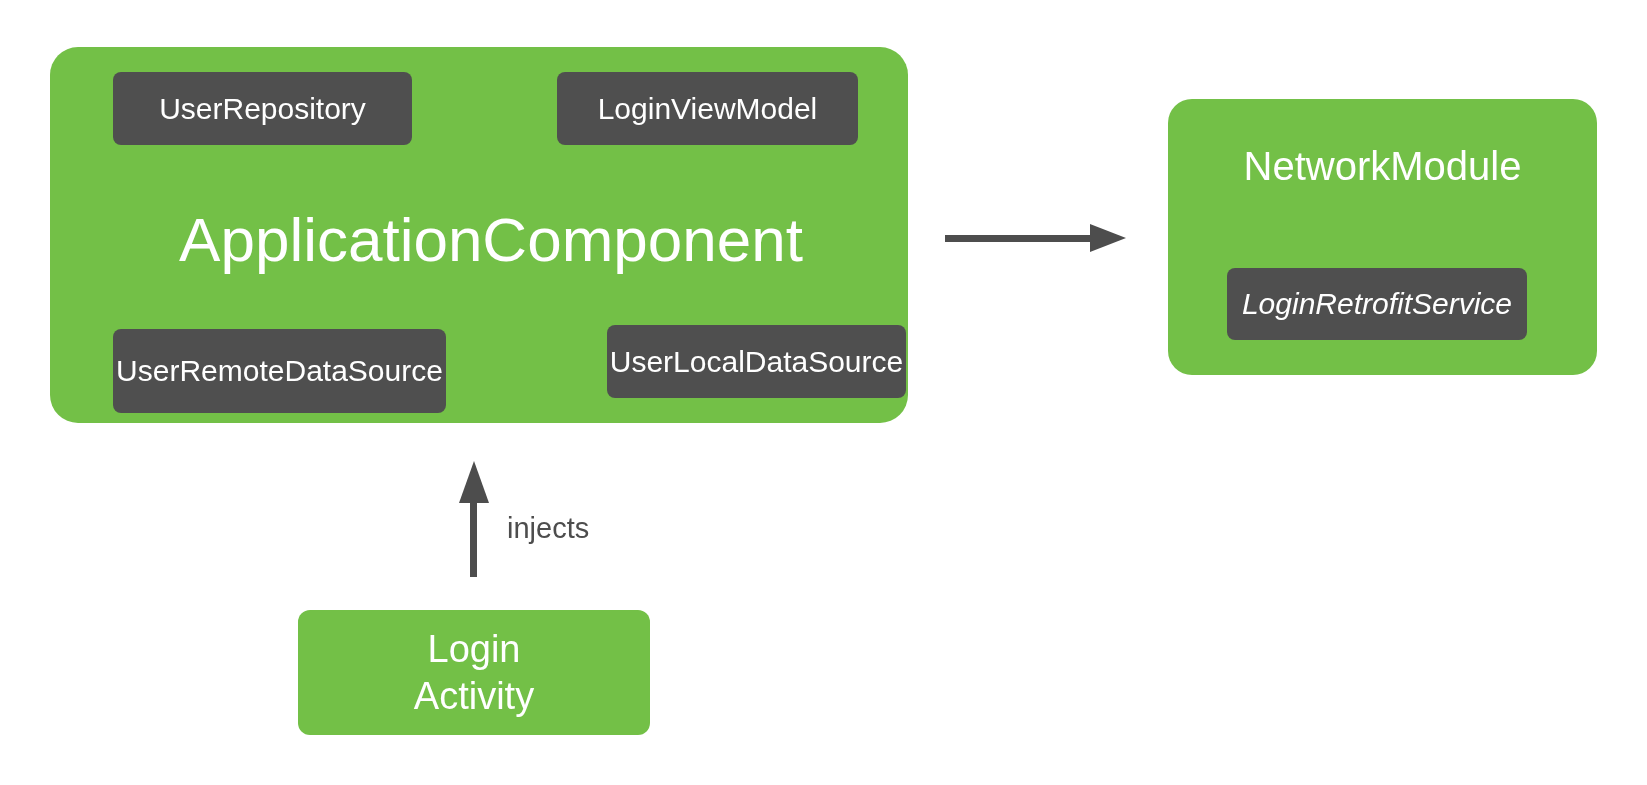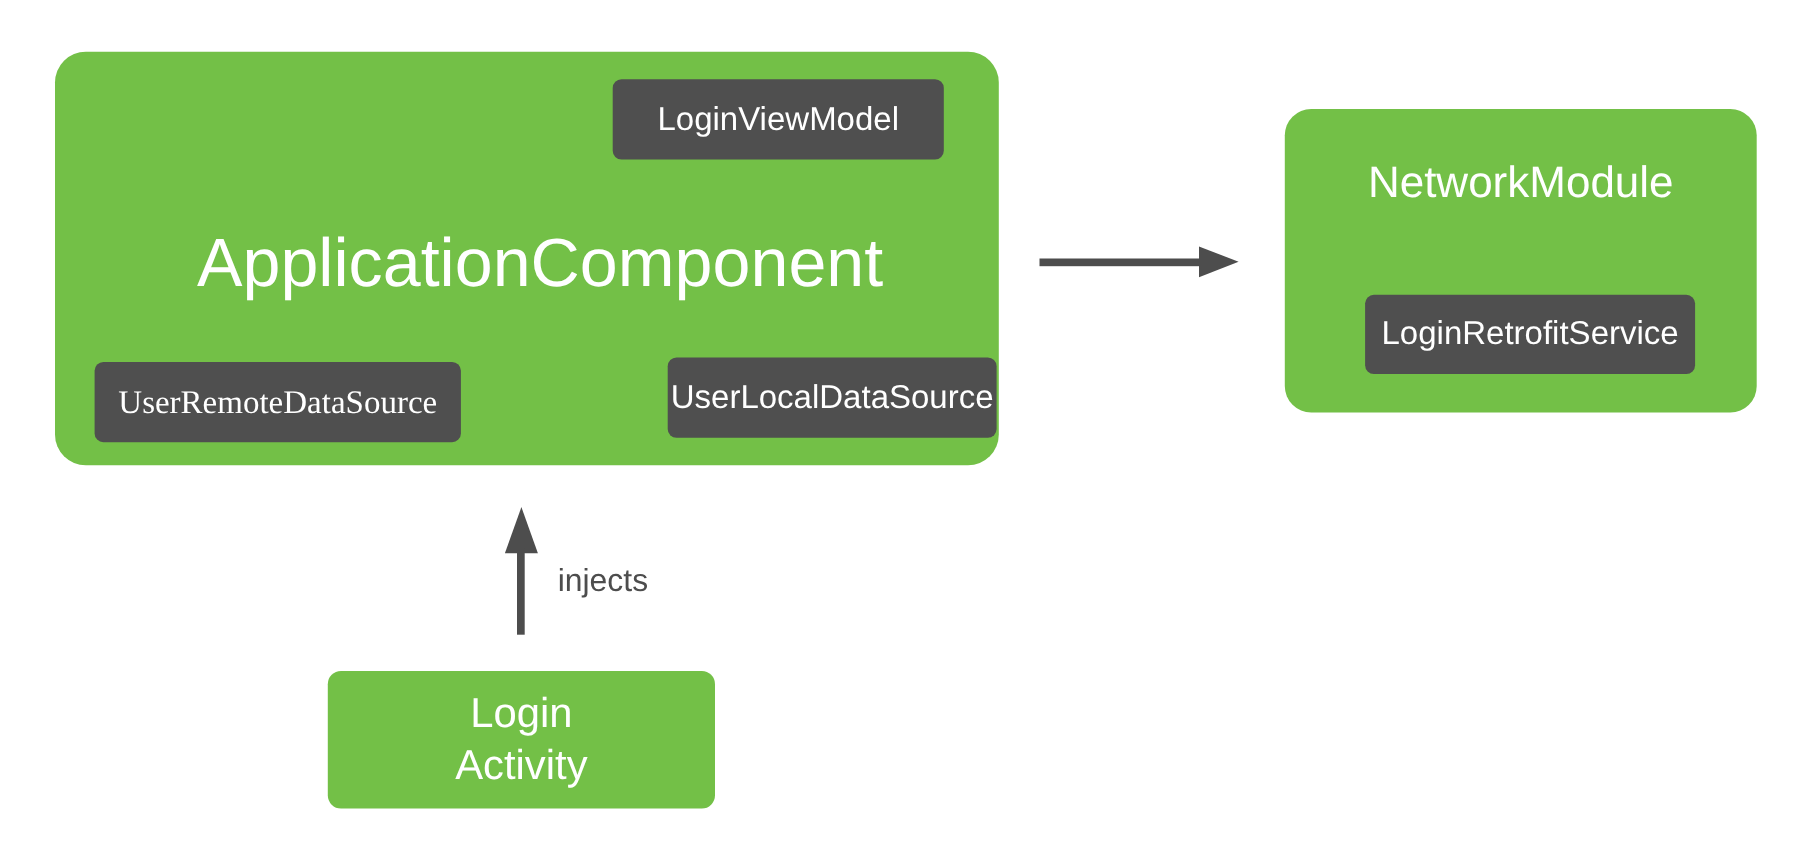--- a/index.html
+++ b/index.html
@@ -38,23 +38,23 @@
   }
 
   
   .chip{
     position:absolute;background:var(--chip);color:var(--text);
     border-radius:8px;display:flex;align-items:center;justify-content:center;
     font-size:30px;white-space:nowrap;
   }
   .chip-user-repo{left:63px;top:25px;width:299px;height:73px;}
   .chip-login-vm{left:507px;top:25px;width:301px;height:73px;}
-  .chip-remote-ds{left:36px;top:282px;width:333px;height:73px;font-family:Liberation Serif, serif;}
+  .chip-remote-ds{left:63px;top:282px;width:333px;height:84px;}
   .chip-local-ds{left:513px;top:278px;width:299px;height:73px;margin-left:44px;}
-  .chip-retrofit{left:73px;top:169px;width:300px;height:72px;}
+  .chip-retrofit{left:59px;top:169px;width:300px;height:72px;font-style:italic;}
 
   
   .arrow-part{position:absolute;background:var(--arrow);}
   .h-shaft{left:945px;top:235px;width:146px;height:7px;}
   .h-head{
     position:absolute;left:1090px;top:224px;width:0;height:0;background:none;
     border-top:14px solid transparent;border-bottom:14px solid transparent;
     border-left:36px solid var(--arrow);
   }
   .v-shaft{left:470px;top:499px;width:7px;height:78px;}
@@ -70,20 +70,23 @@
   }
   .includes-label{left:930px;top:170px;width:170px;text-align:center;}
   .injects-label{left:507px;top:512px;}
 </style>
 </head>
 <body>
 
 <div class="stage">
 
   <div class="green-box app-box">
+    <div class="chip chip-user-repo">
+      <span>UserRepository</span>
+    </div>
     <div class="chip chip-login-vm">
       <span>LoginViewModel</span>
     </div>
     <div class="app-title">ApplicationComponent</div>
     <div class="chip chip-remote-ds">
       <span>UserRemoteDataSource</span>
     </div>
     <div class="chip chip-local-ds">
       <span>UserLocalDataSource</span>
     </div>

